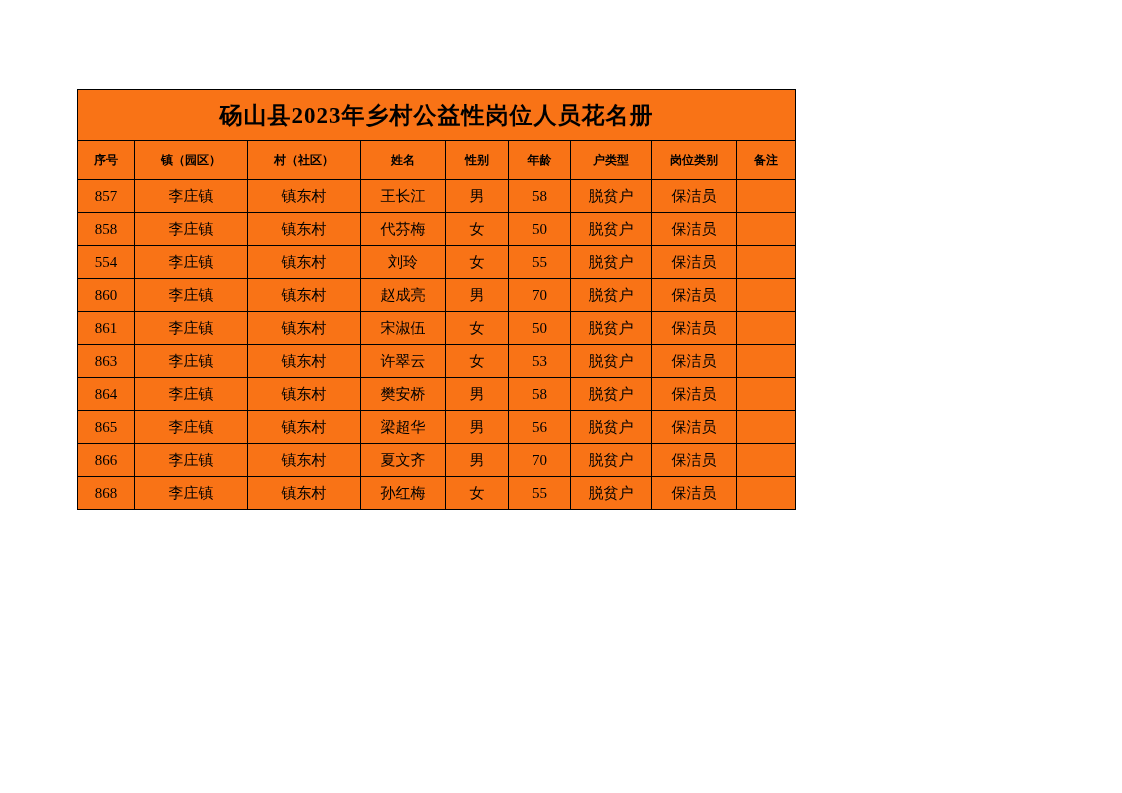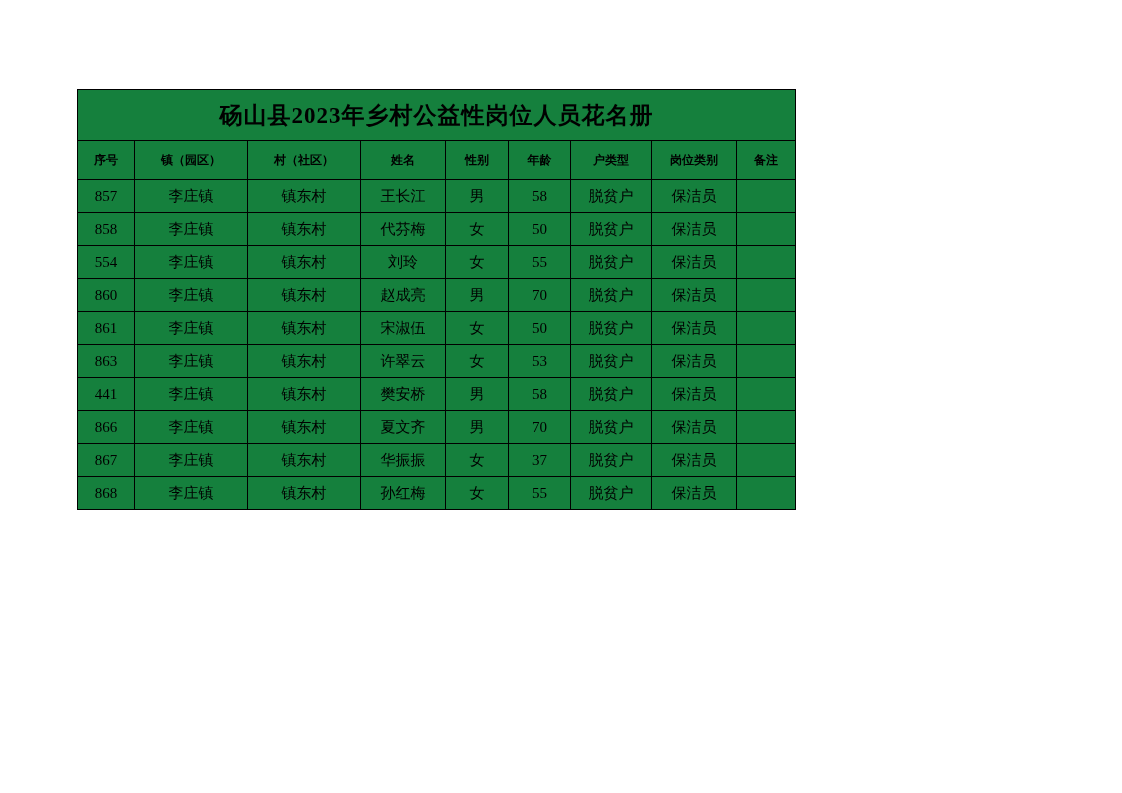--- a/index.html
+++ b/index.html
@@ -25,21 +25,21 @@
   .table-wrap {
     position: absolute;
     left: 77px;
     top: 89px;
     width: 718px;
   }
   table.roster {
     border-collapse: collapse;
     table-layout: fixed;
     width: 718px;
-    background: #15803d;
+    background: #f97316;
   }
   table.roster td, table.roster th {
     border: 1px solid #000000;
     text-align: center;
     vertical-align: middle;
     padding: 0;
     font-weight: normal;
   }
   tr.title-row td {
     height: 50px;
@@ -161,48 +161,48 @@
           <td>李庄镇</td>
           <td>镇东村</td>
           <td>许翠云</td>
           <td>女</td>
           <td>53</td>
           <td>脱贫户</td>
           <td>保洁员</td>
           <td></td>
         </tr>
         <tr class="data-row">
-          <td>441</td>
+          <td>864</td>
           <td>李庄镇</td>
           <td>镇东村</td>
           <td>樊安桥</td>
           <td>男</td>
           <td>58</td>
           <td>脱贫户</td>
           <td>保洁员</td>
           <td></td>
         </tr>
         <tr class="data-row">
+          <td>865</td>
+          <td>李庄镇</td>
+          <td>镇东村</td>
+          <td>梁超华</td>
+          <td>男</td>
+          <td>56</td>
+          <td>脱贫户</td>
+          <td>保洁员</td>
+          <td></td>
+        </tr>
+        <tr class="data-row">
           <td>866</td>
           <td>李庄镇</td>
           <td>镇东村</td>
           <td>夏文齐</td>
           <td>男</td>
           <td>70</td>
-          <td>脱贫户</td>
-          <td>保洁员</td>
-          <td></td>
-        </tr>
-        <tr class="data-row">
-          <td>867</td>
-          <td>李庄镇</td>
-          <td>镇东村</td>
-          <td>华振振</td>
-          <td>女</td>
-          <td>37</td>
           <td>脱贫户</td>
           <td>保洁员</td>
           <td></td>
         </tr>
         <tr class="data-row">
           <td>868</td>
           <td>李庄镇</td>
           <td>镇东村</td>
           <td>孙红梅</td>
           <td>女</td>

